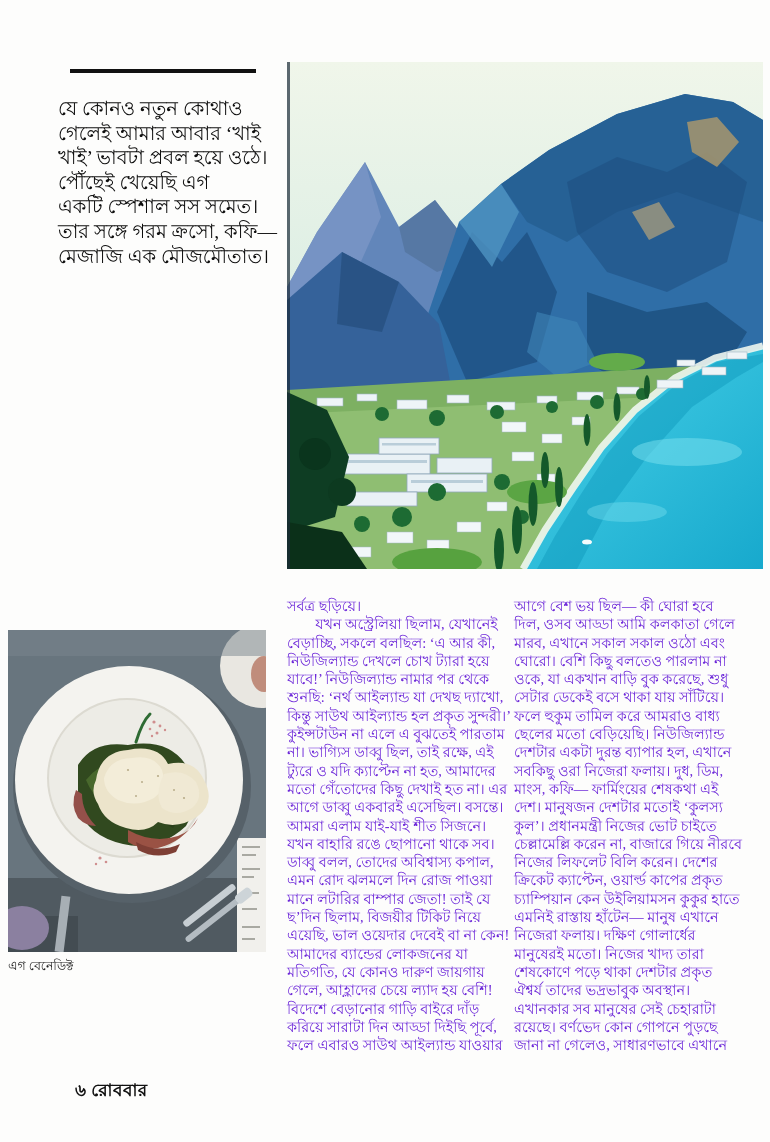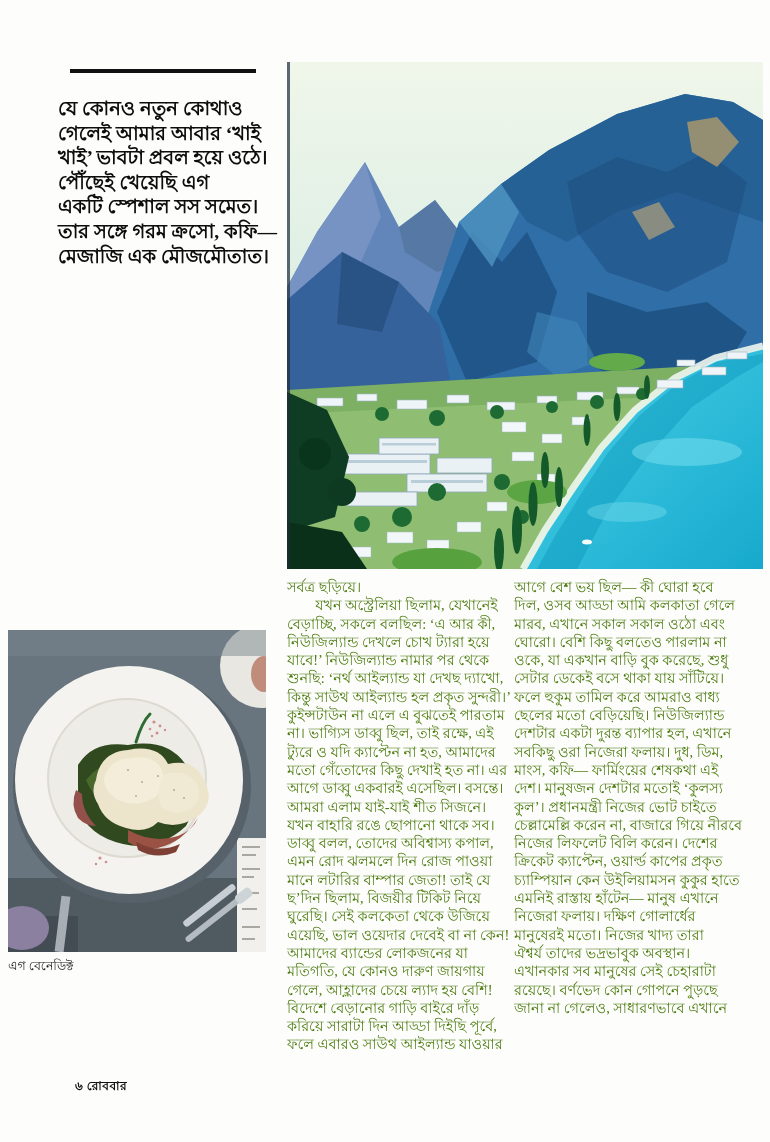--- a/index.html
+++ b/index.html
@@ -4,40 +4,40 @@
 <style>
   html,body{margin:0;padding:0;background:#e8e8e8;}
   #page{
     position:relative;width:770px;height:1142px;background:#fdfdfc;
     margin:0 auto;overflow:hidden;
     font-family:"Liberation Serif", serif;color:#1a1a1a;
   }
   #top-rule{position:absolute;left:70px;top:69px;width:186px;height:4px;background:#111;}
   #pull-quote{
     position:absolute;left:58px;top:97px;width:225px;
-    font-size:19.5px;line-height:24.6px;font-weight:bold;color:#0d0d0d;
+    font-size:19.5px;line-height:24.6px;font-weight:normal;color:#0d0d0d;
   }
   #pull-quote .tline{white-space:nowrap;}
   .photo{position:absolute;overflow:hidden;}
   #landscape-photo{left:287px;top:62px;width:476px;height:507px;}
   #food-photo{left:8px;top:630px;width:258px;height:322px;}
   .photo svg{display:block;width:100%;height:100%;}
   .bodycol{
-    position:absolute;top:578px;font-size:14.4px;line-height:18.3px;color:#4d7c0f;
+    position:absolute;top:597px;font-size:14.4px;line-height:18.3px;color:#6d28d9;
   }
   .bodycol .tline{white-space:nowrap;}
   .bodycol .tline.indent{padding-left:15px;text-align:center;}
   #col-middle{left:287px;width:224px;}
   #col-right{left:514px;width:240px;}
   #food-caption{
     position:absolute;left:8px;top:957px;width:258px;text-align:left;
     font-size:12.5px;color:#222;
   }
   #page-footer{
-    position:absolute;left:75px;top:1077px;font-size:12px;color:#111;font-weight:bold;letter-spacing:.5px;
+    position:absolute;left:75px;top:1077px;font-size:17px;color:#111;font-weight:bold;letter-spacing:.5px;
   }
 </style>
 </head>
 <body>
 
 <div id="page">
 
   <div id="top-rule"></div>
 
   <div id="pull-quote">
@@ -184,21 +184,20 @@
       <div class="tline">না। ভাগ্যিস ডাব্বু ছিল, তাই রক্ষে, এই</div>
       <div class="tline">ট্যুরে ও যদি ক্যাপ্টেন না হত, আমাদের</div>
       <div class="tline">মতো গেঁতোদের কিছু দেখাই হত না। এর</div>
       <div class="tline">আগে ডাব্বু একবারই এসেছিল। বসন্তে।</div>
       <div class="tline">আমরা এলাম যাই-যাই শীত সিজনে।</div>
       <div class="tline">যখন বাহারি রঙে ছোপানো থাকে সব।</div>
       <div class="tline">ডাব্বু বলল, তোদের অবিশ্বাস্য কপাল,</div>
       <div class="tline">এমন রোদ ঝলমলে দিন রোজ পাওয়া</div>
       <div class="tline">মানে লটারির বাম্পার জেতা! তাই যে</div>
       <div class="tline">ছ’দিন ছিলাম, বিজয়ীর টিকিট নিয়ে</div>
-      <div class="tline">ঘুরেছি। সেই কলকেতা থেকে উজিয়ে</div>
       <div class="tline">এয়েছি, ভাল ওয়েদার দেবেই বা না কেন!</div>
       <div class="tline">আমাদের ব্যান্ডের লোকজনের যা</div>
       <div class="tline">মতিগতি, যে কোনও দারুণ জায়গায়</div>
       <div class="tline">গেলে, আহ্লাদের চেয়ে ল্যাদ হয় বেশি!</div>
       <div class="tline">বিদেশে বেড়ানোর গাড়ি বাইরে দাঁড়</div>
       <div class="tline">করিয়ে সারাটা দিন আড্ডা দিইছি পূর্বে,</div>
       <div class="tline">ফলে এবারও সাউথ আইল্যান্ড যাওয়ার</div>
     </div>
 
   <div class="bodycol" id="col-right">
@@ -215,20 +214,21 @@
       <div class="tline">মাংস, কফি— ফার্মিংয়ের শেষকথা এই</div>
       <div class="tline">দেশ। মানুষজন দেশটার মতোই ‘কুলস্য</div>
       <div class="tline">কুল’। প্রধানমন্ত্রী নিজের ভোট চাইতে</div>
       <div class="tline">চেল্লামেল্লি করেন না, বাজারে গিয়ে নীরবে</div>
       <div class="tline">নিজের লিফলেট বিলি করেন। দেশের</div>
       <div class="tline">ক্রিকেট ক্যাপ্টেন, ওয়ার্ল্ড কাপের প্রকৃত</div>
       <div class="tline">চ্যাম্পিয়ান কেন উইলিয়ামসন কুকুর হাতে</div>
       <div class="tline">এমনিই রাস্তায় হাঁটেন— মানুষ এখানে</div>
       <div class="tline">নিজেরা ফলায়। দক্ষিণ গোলার্ধের</div>
       <div class="tline">মানুষেরই মতো। নিজের খাদ্য তারা</div>
+      <div class="tline">শেষকোণে পড়ে থাকা দেশটার প্রকৃত</div>
       <div class="tline">ঐশ্বর্য তাদের ভদ্রভাবুক অবস্থান।</div>
       <div class="tline">এখানকার সব মানুষের সেই চেহারাটা</div>
       <div class="tline">রয়েছে। বর্ণভেদ কোন গোপনে পুড়ছে</div>
       <div class="tline">জানা না গেলেও, সাধারণভাবে এখানে</div>
     </div>
 
   <div class="photo" id="food-photo">
     <svg viewBox="0 0 258 322" preserveAspectRatio="none">
       <rect width="258" height="322" fill="#68757e"></rect>
       <rect y="248" width="258" height="74" fill="#505a61"></rect>

